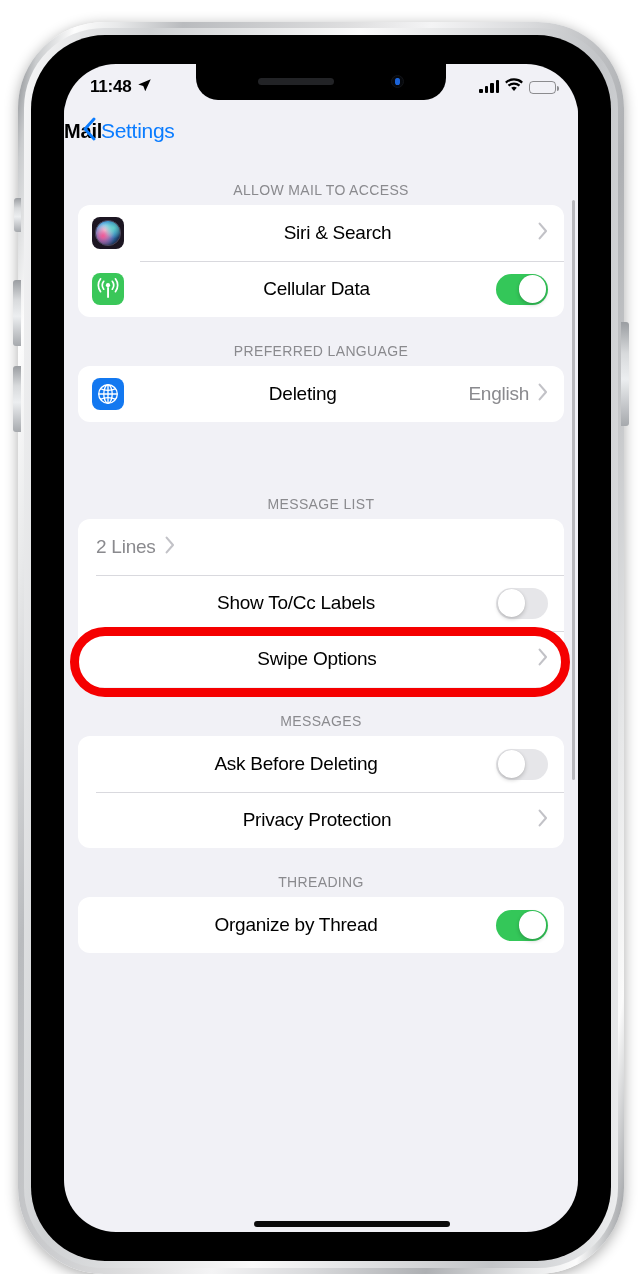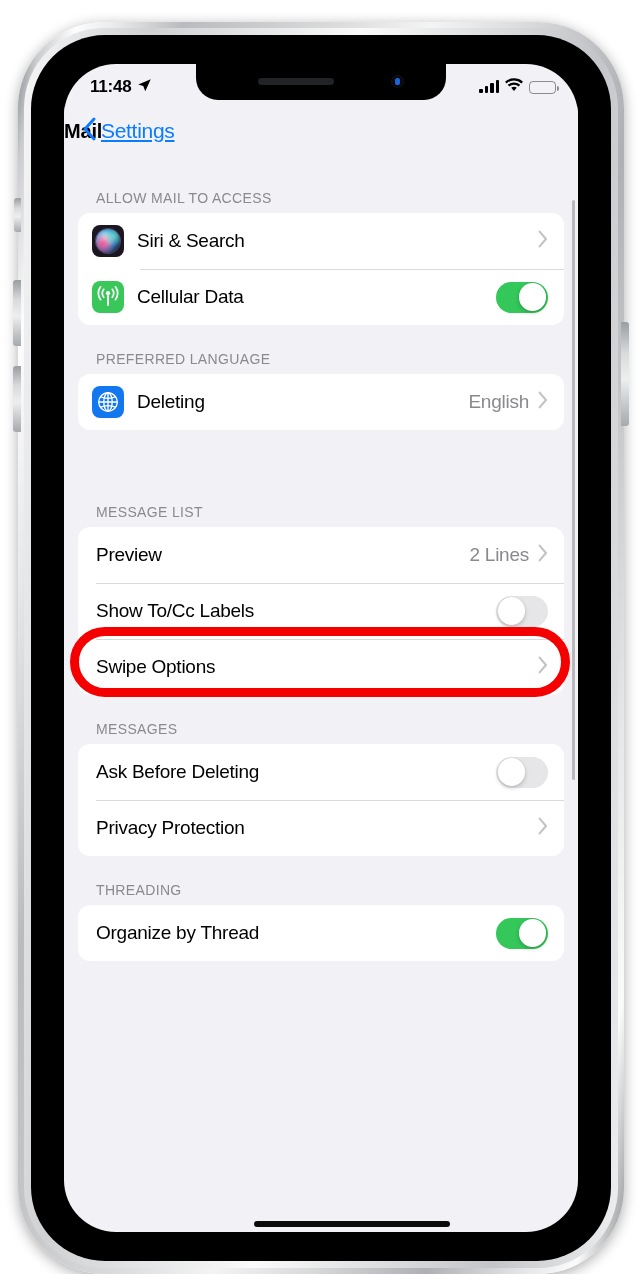--- a/index.html
+++ b/index.html
@@ -126,32 +126,33 @@
     display: flex; align-items: center;
     z-index: 20;
     background: #f1f1f6;
   }
   #back-button {
     position: absolute; left: 18px;
     display: flex; align-items: center; gap: 5px;
     cursor: pointer;
   }
   #back-chevron-icon { display: block; }
-  #back-label { font-size: 21px; color: #0a7cff; letter-spacing: -.3px; text-decoration: underline; }
+  #back-label { font-size: 21px; color: #0a7cff; letter-spacing: -.3px; }
   #page-title {
     width: 100%; 
     font-size: 20px; font-weight: bold; color: #000;
     letter-spacing: -.2px;
   }
 
   
   #content {
-    position: absolute; top: 100px; left: 0;
+    position: absolute; top: 92px; left: 0;
     width: 100%; height: 1076px;
     padding: 0 14px;
+    text-align: center;
   }
   .group-header {
     font-size: 14px; color: #8a8a8e;
     letter-spacing: .35px;
     padding: 26px 18px 7px 18px;
   }
   .card {
     background: #fff;
     border-radius: 12px;
     overflow: hidden;
@@ -364,23 +365,20 @@
             <span class="row-value">English</span>
             <span class="chevron-icon"><svg width="10" height="18" viewBox="0 0 10 18">
                 <path d="M1.6 1.6 L8 9 L1.6 16.4" stroke="#c2c2c7" stroke-width="2.1" fill="none" stroke-linecap="round" stroke-linejoin="round"></path>
               </svg></span>
           </div>
         </div>
         <div style="height: 48px;"></div>
         <div class="group-header">MESSAGE LIST</div>
         <div class="card">
           <div class="row">
-            <div class="row-label-wrap">
-              <div class="row-label">Preview</div>
-            </div>
             <span class="row-value">2 Lines</span>
             <span class="chevron-icon"><svg width="10" height="18" viewBox="0 0 10 18">
                 <path d="M1.6 1.6 L8 9 L1.6 16.4" stroke="#c2c2c7" stroke-width="2.1" fill="none" stroke-linecap="round" stroke-linejoin="round"></path>
               </svg></span>
           </div>
           <div class="row">
             <div class="row-label-wrap">
               <div class="row-label">Show To/Cc Labels</div>
             </div>
             <span class="toggle off">

